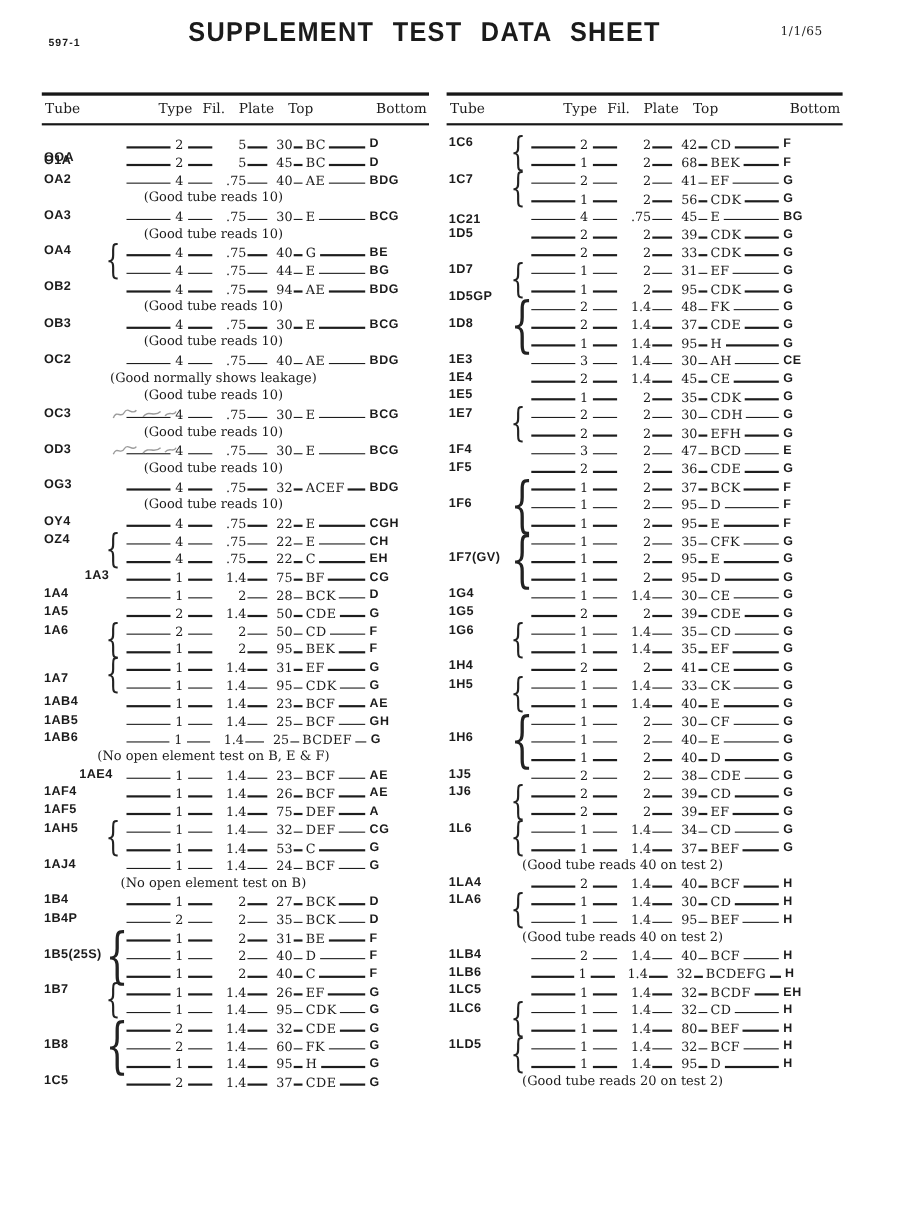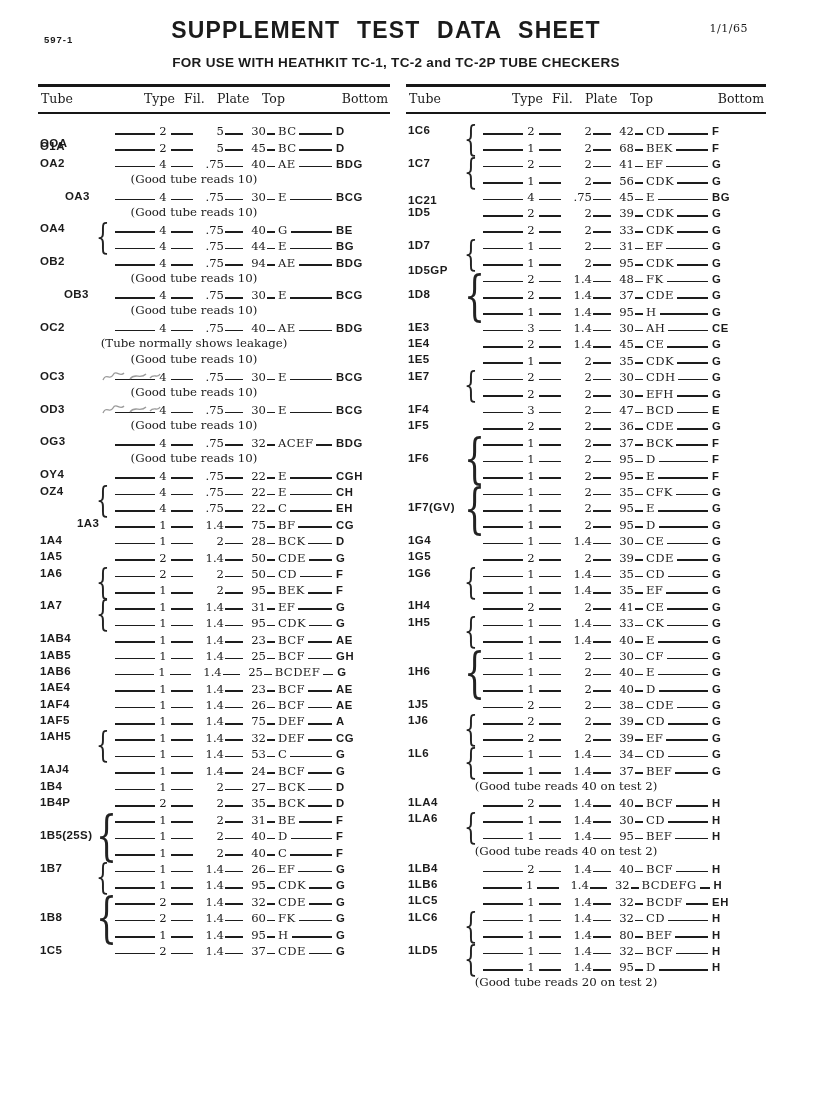--- a/index.html
+++ b/index.html
@@ -54,21 +54,20 @@
     padding-right:40px;white-space:nowrap;}
   .scribble{position:absolute;left:62px;top:1px;}
 </style>
 </head>
 <body>
 
 <div class="tophead">
   <span class="docnum">597-1</span>
   <div class="title">SUPPLEMENT TEST DATA SHEET</div>
   <span class="date">1/1/65</span>
-  <div class="subtitle">FOR USE WITH HEATHKIT TC-1, TC-2 and TC-2P TUBE CHECKERS</div>
 </div>
 
 <div class="cols">
   <div class="col left">
     <div class="colhead">
       <span class="h-tube">Tube</span>
       <span class="h-type">Type</span>
       <span class="h-fil">Fil.</span>
       <span class="h-plate">Plate</span>
       <span class="h-top">Top</span>
@@ -127,21 +126,21 @@
             <span class="c type">4</span>
             <span class="ld ldA"></span>
             <span class="c fil">.75</span>
             <span class="ld ldB"></span>
             <span class="c plate">30</span>
             <span class="ld ldS"></span>
             <span class="c top">E</span>
             <span class="ld ld2"></span>
             <span class="c bottom">BCG</span>
           </div>
-          <span class="tubelbl" style="top: 0px; margin-left: 25px;">OA3</span>
+          <span class="tubelbl" style="top: 0px;">OA3</span>
         </div>
         <div class="noterow">(Good tube reads 10)</div>
         <div class="block">
           <div class="trow">
             <span class="ld ld1"></span>
             <span class="c type">4</span>
             <span class="ld ldA"></span>
             <span class="c fil">.75</span>
             <span class="ld ldB"></span>
             <span class="c plate">40</span>
@@ -187,39 +186,39 @@
             <span class="c type">4</span>
             <span class="ld ldA"></span>
             <span class="c fil">.75</span>
             <span class="ld ldB"></span>
             <span class="c plate">30</span>
             <span class="ld ldS"></span>
             <span class="c top">E</span>
             <span class="ld ld2"></span>
             <span class="c bottom">BCG</span>
           </div>
-          <span class="tubelbl" style="top: 0px; margin-left: 24px;">OB3</span>
+          <span class="tubelbl" style="top: 0px;">OB3</span>
         </div>
         <div class="noterow">(Good tube reads 10)</div>
         <div class="block">
           <div class="trow">
             <span class="ld ld1"></span>
             <span class="c type">4</span>
             <span class="ld ldA"></span>
             <span class="c fil">.75</span>
             <span class="ld ldB"></span>
             <span class="c plate">40</span>
             <span class="ld ldS"></span>
             <span class="c top">AE</span>
             <span class="ld ld2"></span>
             <span class="c bottom">BDG</span>
           </div>
           <span class="tubelbl" style="top: 0px;">OC2</span>
         </div>
-        <div class="noterow">(Tube normally shows leakage)</div>
+        <div class="noterow">(Good normally shows leakage)</div>
         <div class="noterow">(Good tube reads 10)</div>
         <div class="block">
           <div class="trow">
             <span class="ld ld1"></span>
             <span class="c type">4</span>
             <span class="ld ldA"></span>
             <span class="c fil">.75</span>
             <span class="ld ldB"></span>
             <span class="c plate">30</span>
             <span class="ld ldS"></span>
@@ -402,21 +401,21 @@
             <span class="c type">1</span>
             <span class="ld ldA"></span>
             <span class="c fil">1.4</span>
             <span class="ld ldB"></span>
             <span class="c plate">95</span>
             <span class="ld ldS"></span>
             <span class="c top">CDK</span>
             <span class="ld ld2"></span>
             <span class="c bottom">G</span>
           </div>
-          <span class="tubelbl" style="top: 0px;">1A7</span>
+          <span class="tubelbl" style="top: 12px;">1A7</span>
           <span class="brace n2">{</span>
         </div>
         <div class="block">
           <div class="trow">
             <span class="ld ld1"></span>
             <span class="c type">1</span>
             <span class="ld ldA"></span>
             <span class="c fil">1.4</span>
             <span class="ld ldB"></span>
             <span class="c plate">23</span>
@@ -450,34 +449,35 @@
             <span class="c fil">1.4</span>
             <span class="ld ldB"></span>
             <span class="c plate">25</span>
             <span class="ld ldS"></span>
             <span class="c top">BCDEF</span>
             <span class="ld ld2"></span>
             <span class="c bottom">G</span>
           </div>
           <span class="tubelbl" style="top: 0px;">1AB6</span>
         </div>
+        <div class="noterow">(No open element test on B, E &amp; F)</div>
         <div class="block">
           <div class="trow">
             <span class="ld ld1"></span>
             <span class="c type">1</span>
             <span class="ld ldA"></span>
             <span class="c fil">1.4</span>
             <span class="ld ldB"></span>
             <span class="c plate">23</span>
             <span class="ld ldS"></span>
             <span class="c top">BCF</span>
             <span class="ld ld2"></span>
             <span class="c bottom">AE</span>
           </div>
-          <span class="tubelbl" style="top: 0px;">1AE4</span>
+          <span class="tubelbl" style="top: 0px; margin-left: 32px;">1AE4</span>
         </div>
         <div class="block">
           <div class="trow">
             <span class="ld ld1"></span>
             <span class="c type">1</span>
             <span class="ld ldA"></span>
             <span class="c fil">1.4</span>
             <span class="ld ldB"></span>
             <span class="c plate">26</span>
             <span class="ld ldS"></span>
@@ -538,20 +538,21 @@
             <span class="c fil">1.4</span>
             <span class="ld ldB"></span>
             <span class="c plate">24</span>
             <span class="ld ldS"></span>
             <span class="c top">BCF</span>
             <span class="ld ld2"></span>
             <span class="c bottom">G</span>
           </div>
           <span class="tubelbl" style="top: 0px;">1AJ4</span>
         </div>
+        <div class="noterow">(No open element test on B)</div>
         <div class="block">
           <div class="trow">
             <span class="ld ld1"></span>
             <span class="c type">1</span>
             <span class="ld ldA"></span>
             <span class="c fil">2</span>
             <span class="ld ldB"></span>
             <span class="c plate">27</span>
             <span class="ld ldS"></span>
             <span class="c top">BCK</span>

